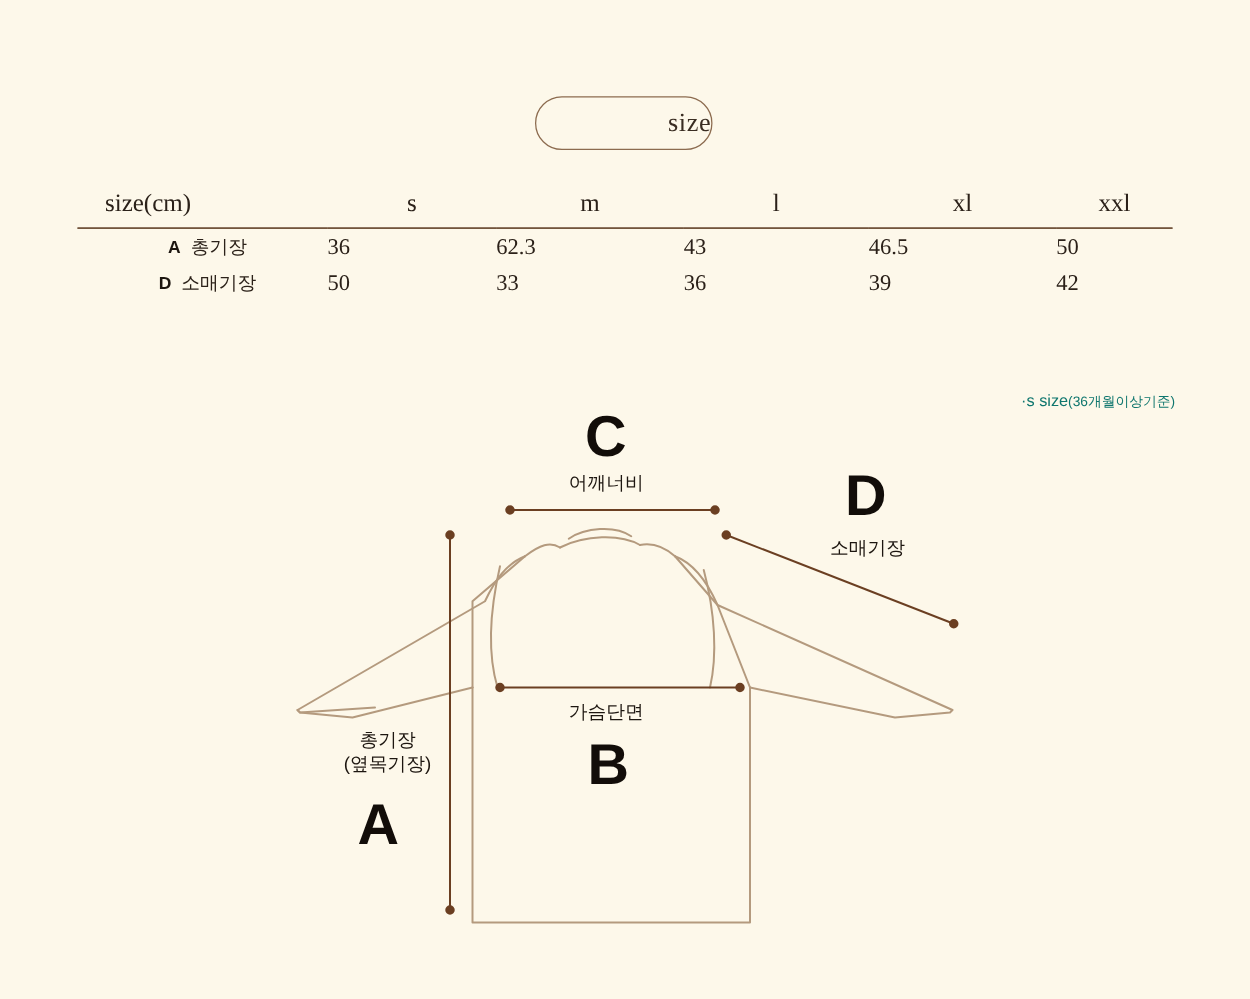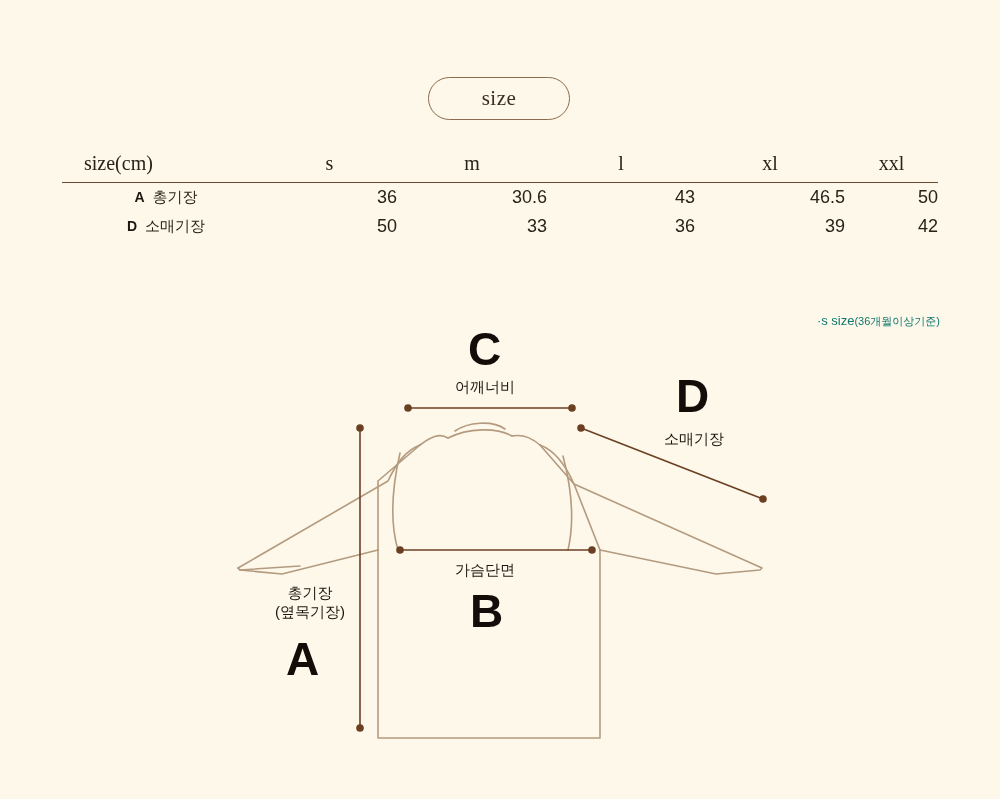--- a/index.html
+++ b/index.html
@@ -20,21 +20,21 @@
   .size-pill {
     position: absolute;
     left: 428px;
     top: 77px;
     width: 142px;
     height: 43px;
     border: 1.5px solid #8c6b4f;
     border-radius: 22px;
     display: flex;
     align-items: center;
-    justify-content: center;
+    justify-content: flex-end;
     font-size: 21px;
     color: #3a2d22;
     letter-spacing: .5px;
     box-sizing: border-box;
   }
 
   
   .table-wrap {
     position: absolute;
     left: 62px;
@@ -86,23 +86,23 @@
     font-weight: bold;
     font-size: 14px;
     color: #1d1610;
   }
   .label-cell .kr {
     display: inline-block;
     font-family: "Liberation Sans", sans-serif;
     font-size: 15px;
   }
   .body-row td.num-cell {
-    font-family: Liberation Sans, sans-serif;
+    font-family: Liberation Serif, serif;
     font-size: 18px;
-    text-align: right;
+    text-align: left;
     color: #2b2119;
   }
 
   .footnote {
     position: absolute;
     right: 60px;
     top: 313px;
     font-family: "Liberation Sans", sans-serif;
     font-size: 13px;
     color: #0f766e;
@@ -171,21 +171,21 @@
         <th class="col-val">xl</th>
         <th class="col-val">xxl</th>
       </tr>
     </thead>
     <tbody>
       <tr class="body-row">
         <td class="label-cell">
           <span class="letter">A</span><span class="kr">총기장</span>
         </td>
         <td class="num-cell">36</td>
-        <td class="num-cell">30.6</td>
+        <td class="num-cell">62.3</td>
         <td class="num-cell">43</td>
         <td class="num-cell">46.5</td>
         <td class="num-cell">50</td>
       </tr>
       <tr class="body-row">
         <td class="label-cell">
           <span class="letter">D</span><span class="kr">소매기장</span>
         </td>
         <td class="num-cell">50</td>
         <td class="num-cell">33</td>

